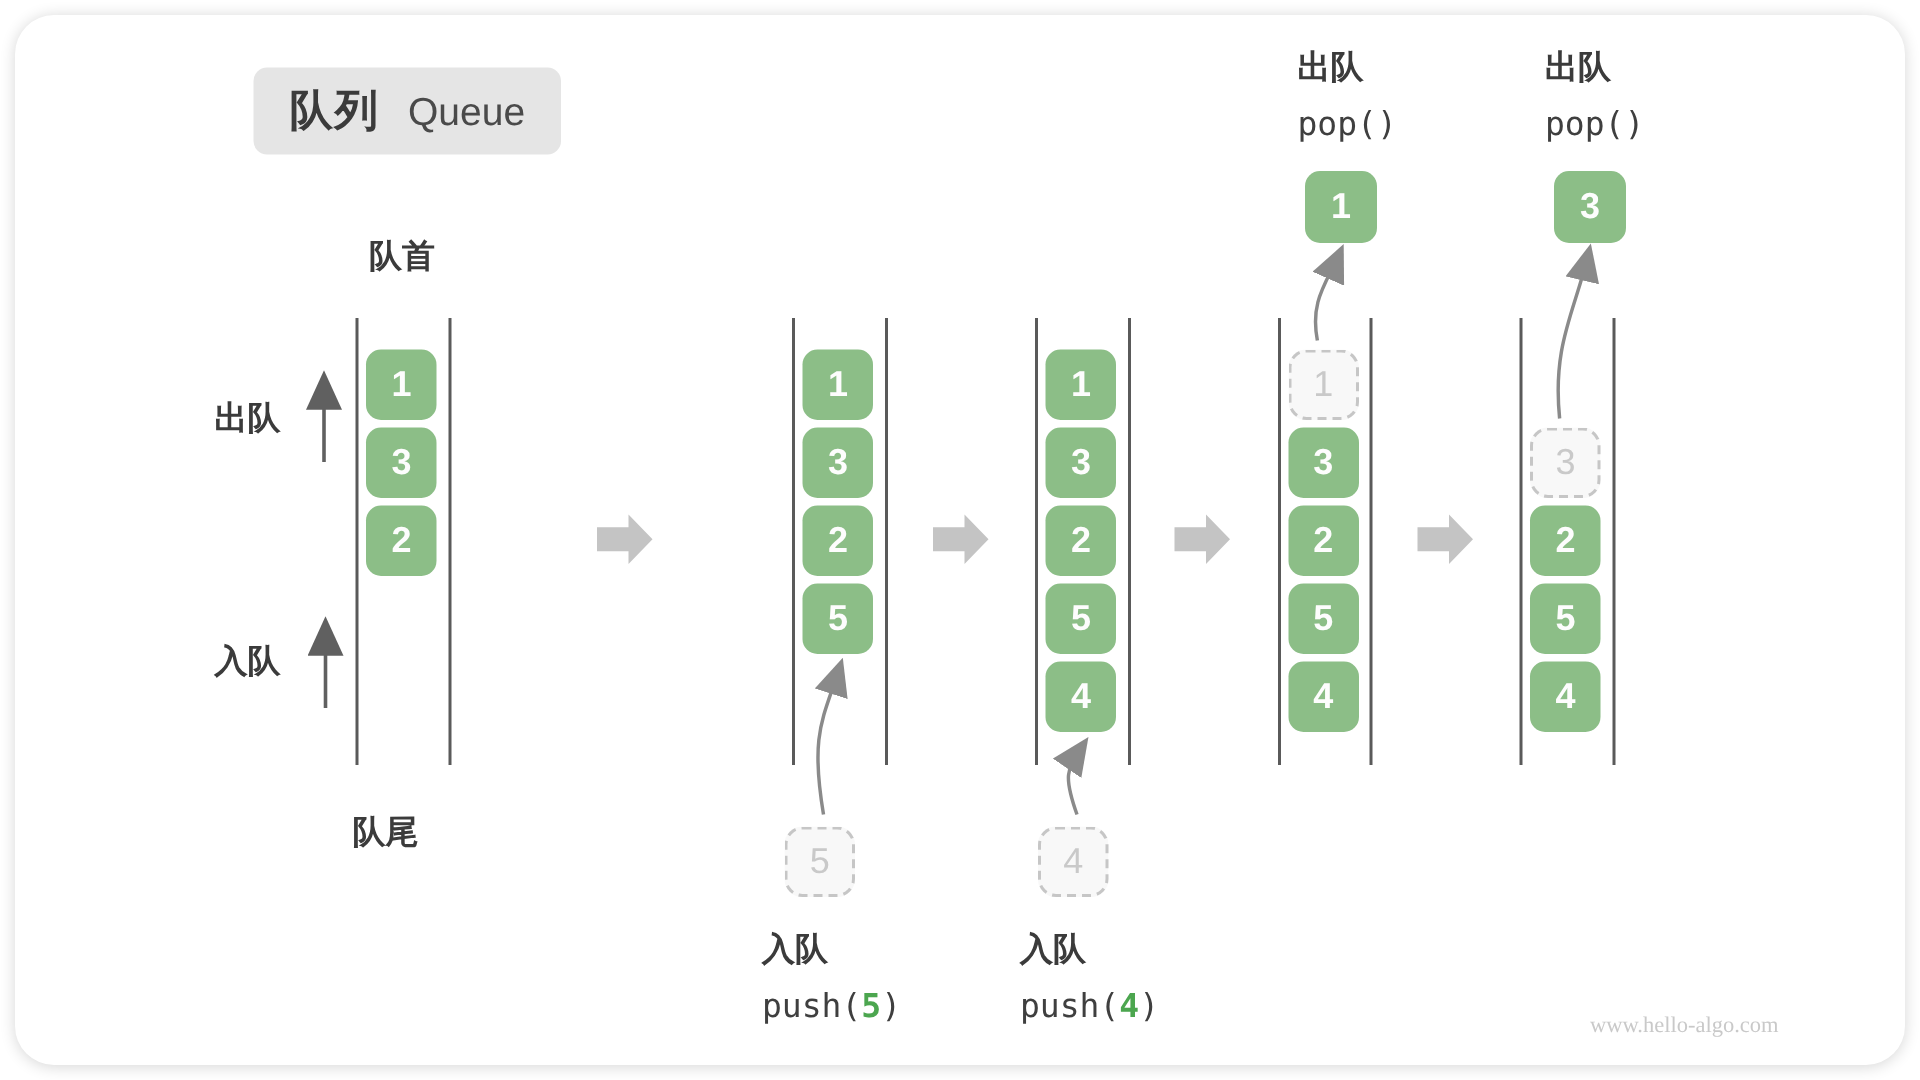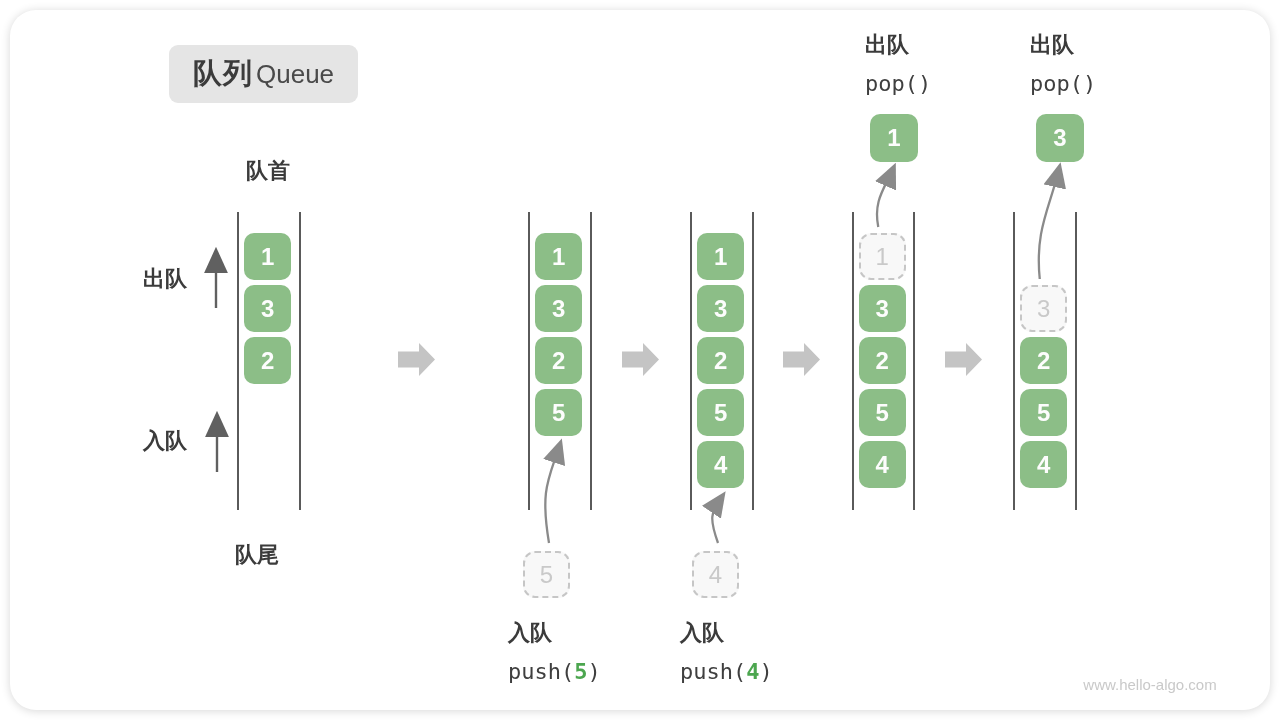--- a/index.html
+++ b/index.html
@@ -4,21 +4,21 @@
 <style>
   * { margin:0; padding:0; box-sizing:border-box; }
   html,body { width:1280px; height:720px; background:#ffffff; overflow:hidden;
               font-family:"Liberation Sans","DejaVu Sans",sans-serif; }
   #canvas { position:relative; width:1280px; height:720px; }
   .card { position:absolute; left:10px; top:10px; width:1260px; height:700px;
           background:#ffffff; border-radius:26px;
           box-shadow:0 1px 10px rgba(0,0,0,0.16); }
   .title-box { position:absolute; left:169px; top:45px; height:58px; padding:0 24px;
                background:var(--title-bg,#e5e5e5); border-radius:9px;
-               display:flex; align-items:center; gap:3px; }
+               display:flex; align-items:center; gap:19px; }
   .title-zh { font-size:29px; font-weight:700; color:var(--text,#3b3b3b); letter-spacing:1px; }
   .title-en { font-size:26px; font-weight:400; color:#4a4a4a; }
   .lbl { position:absolute; font-weight:700; font-size:22px; color:var(--text,#3b3b3b); }
   .lbl-front  { left:237px; top:156px; width:62px; text-align:center; }
   .lbl-rear   { left:235px; top:540px; width:62px; text-align:left; }
   .lbl-dequeue{ left:143px; top:264px; }
   .lbl-enqueue{ left:143px; top:426px; }
   #overlay { position:absolute; left:0; top:0; pointer-events:none; }
   .vline { position:absolute; width:2px; background:var(--line,#5a5a5a); }
   .cell  { position:absolute; width:47px; height:47px; border-radius:10px;
@@ -26,22 +26,22 @@
            font-size:24px; font-weight:700; }
   .cell.solid  { background:var(--box-green,#8cbe87); color:var(--box-text,#ffffff); }
   .cell.dashed { background:var(--dashed-fill,#f8f8f8);
                  border:2px dashed var(--dashed-border,#c6c6c6);
                  color:var(--dashed-text,#c9c9c9); font-weight:400; border-radius:12px; }
   .op { position:absolute; color:var(--text,#3b3b3b); }
   .op-label { font-size:22px; font-weight:700; margin-bottom:11px; }
   .op-code  { font-family:"DejaVu Sans Mono","Liberation Mono",monospace;
               font-size:22px; color:#3f3f3f; }
   .op-code .arg { color:var(--code-accent,#4ca64f); font-weight:700; }
-  .watermark { position:absolute; left:1060px; top:676px; width:180px; text-align:center;
-               font-family:Liberation Sans, sans-serif;
+  .watermark { position:absolute; left:1060px; top:676px; width:180px; text-align:left;
+               font-family:Liberation Serif, serif;
                font-size:15px; color:#c9c9c9; }
 </style>
 </head>
 <body>
 
 <div id="canvas">
   <div class="card"></div>
 
   <div class="title-box">
     <span class="title-zh">队列</span>

